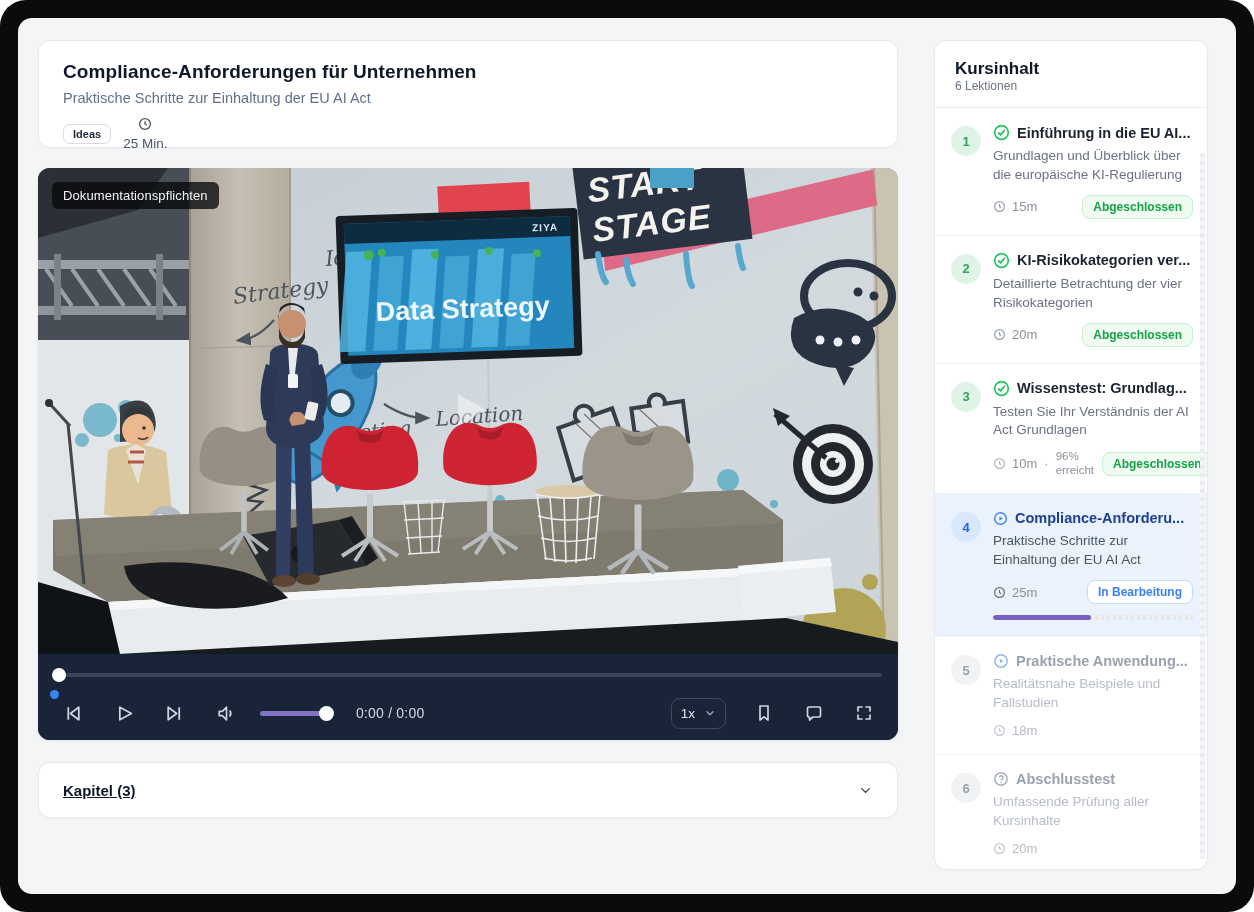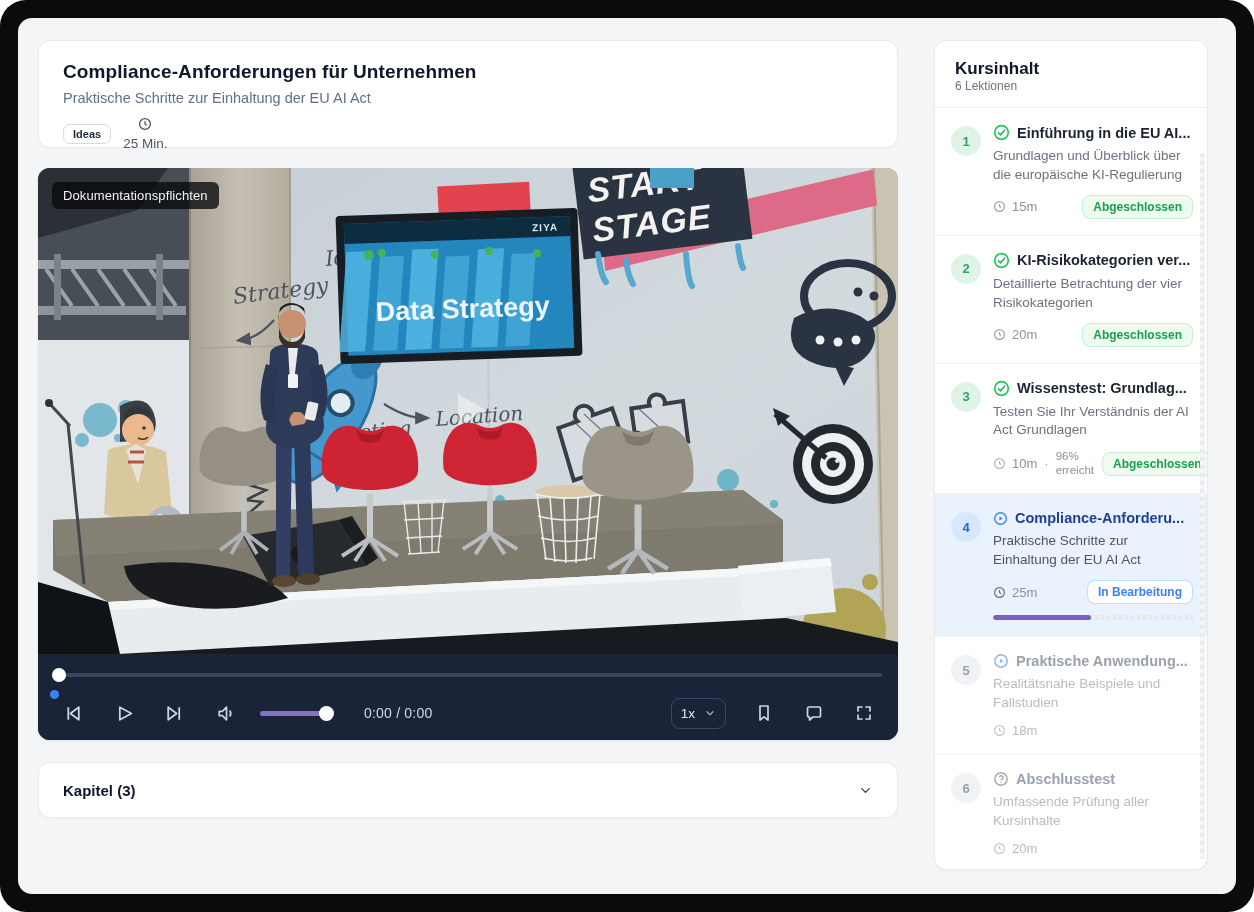--- a/index.html
+++ b/index.html
@@ -30,27 +30,27 @@
   .seek-track { position:absolute; left:0; right:0; top:5px; height:4px; border-radius:2px; background:#3d4358; }
   .seek-thumb { position:absolute; left:-2px; top:0; width:14px; height:14px; border-radius:50%; background:#ffffff; }
   .seek-marker { position:absolute; left:-4px; top:22px; width:9px; height:9px; border-radius:50%; background:#3b82f6; }
   .ctl-row { position:absolute; left:18px; right:18px; top:40px; height:38px; display:flex; align-items:center; }
   .ctl-btn { background:none; border:none; padding:6px; cursor:pointer; display:flex; align-items:center; }
   .ctl-btn svg { display:block; }
   .gap-s { width:14px; } .gap-m { width:18px; }
   .vol-slider { position:relative; width:72px; height:14px; margin:0 4px; cursor:pointer; }
   .vol-track { position:absolute; left:0; right:0; top:5px; height:5px; border-radius:3px; background:#8273c4; }
   .vol-thumb { position:absolute; right:-2px; top:0; width:15px; height:15px; border-radius:50%; background:#ffffff; }
-  .time { margin-left:28px; font-size:14px; color:#d2d8e2; letter-spacing:.2px; }
+  .time { margin-left:20px; font-size:14px; color:#d2d8e2; letter-spacing:.2px; }
   .spacer { flex:1; }
   .speed-btn { display:flex; align-items:center; gap:9px; border:1px solid #3c4961; border-radius:9px; padding:7px 9px; background:transparent; color:#e3e7ef; font-size:13.5px; cursor:pointer; margin-right:22px; }
 
   
   .chapters-card { margin-top:22px; height:56px; display:flex; align-items:center; justify-content:space-between; padding:0 24px; cursor:pointer; }
-  .chapters-label { font-size:15px; font-weight:700; color:#0f172a; }
+  .chapters-label { font-size:15px; font-weight:700; color:#0f172a;text-decoration:underline; }
 
   
   .sidebar { position:absolute; left:916px; top:22px; width:274px; height:830px; overflow:hidden; }
   .sb-head { padding:18px 20px 14px; border-bottom:1px solid #eceef1; }
   .sb-title { font-size:17px; font-weight:700; color:#101828; }
   .sb-sub { margin-top:0; font-size:12px; color:#6b7280; }
   .lesson { position:relative; display:flex; gap:12px; padding:16px 14px 16px 16px; border-bottom:1px solid #f1f2f4; cursor:pointer; }
   .lesson:last-child { border-bottom:none; }
   .lesson.active { background:#eaf2fd; }
   .num { flex:0 0 30px; width:30px; height:30px; border-radius:50%; display:flex; align-items:center; justify-content:center; font-size:13px; font-weight:700; margin-top:2px; }

